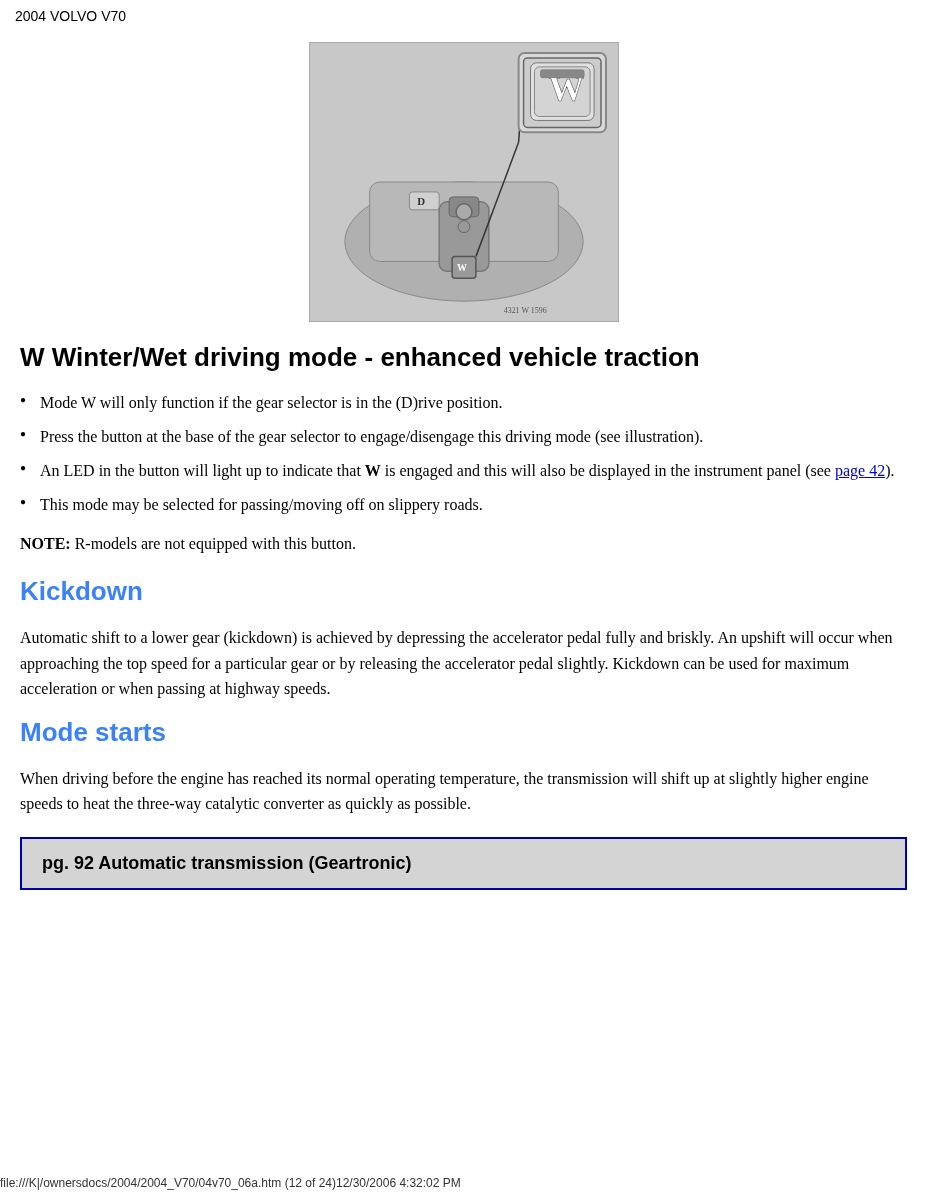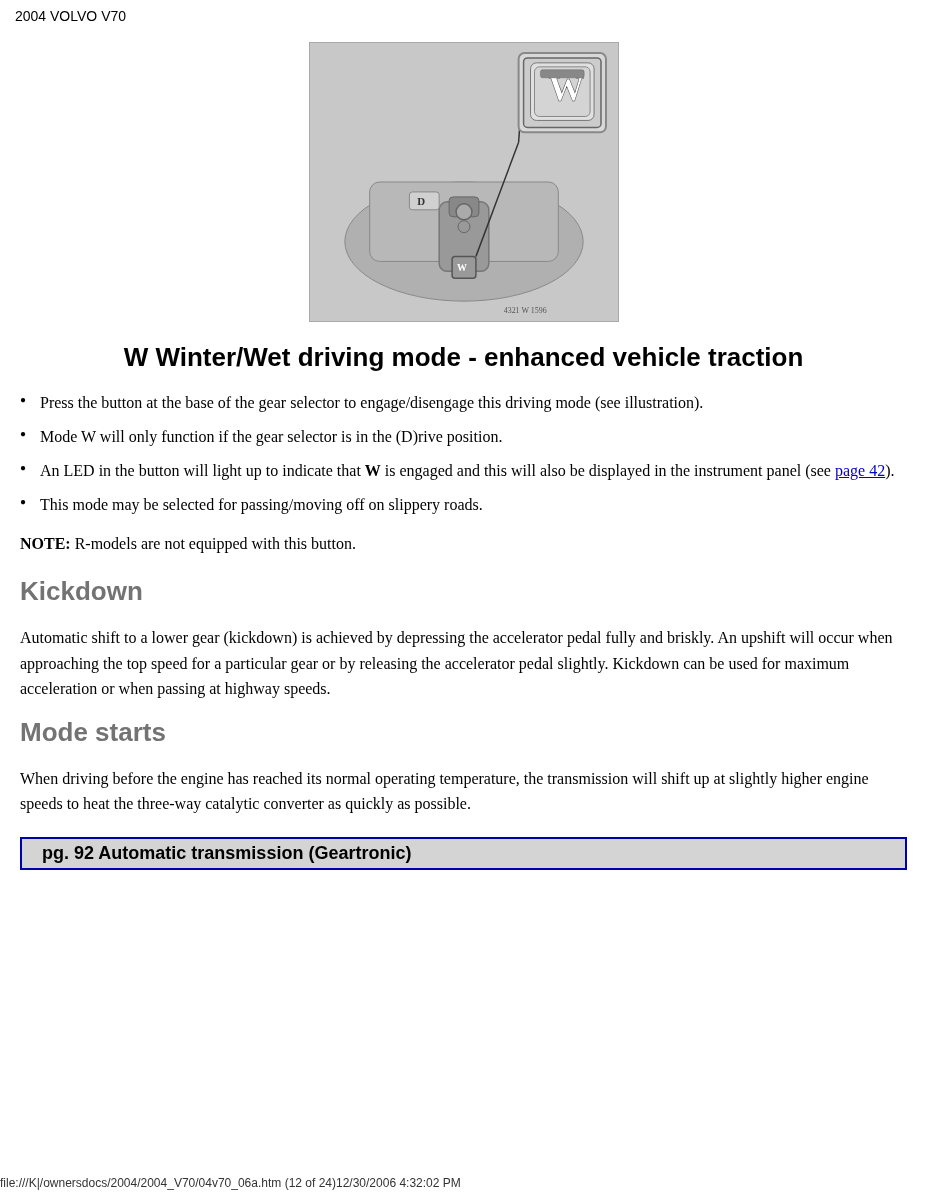--- a/index.html
+++ b/index.html
@@ -47,30 +47,29 @@
       overflow: hidden;
     }
 
     h1.section-title {
       font-family: Arial, sans-serif;
       font-size: 26px;
       font-weight: bold;
       margin-bottom: 18px;
       margin-top: 10px;
       color: #000;
-      text-align: center;
     }
 
     h2.section-title {
       font-family: Arial, sans-serif;
       font-size: 26px;
       font-weight: bold;
       margin-bottom: 18px;
       margin-top: 14px;
-      color: #737373;
+      color: #3b82f6;
     }
 
     .bullet-list {
       list-style: none;
       margin-bottom: 15px;
       padding-left: 0;
     }
 
     .bullet-list li {
       padding-left: 20px;
@@ -103,21 +102,21 @@
     }
 
     .body-text {
       line-height: 1.6;
       margin-bottom: 15px;
     }
 
     .nav-box {
       border: 2px solid #0000aa;
       background: #d4d4d4;
-      padding: 4px 20px;
+      padding: 14px 20px;
       margin-top: 20px;
       font-family: Arial, sans-serif;
       font-size: 18px;
       font-weight: bold;
       color: #000;
     }
 
     .page-footer {
       position: absolute;
       bottom: 10px;
@@ -180,24 +179,24 @@
 
         <text x="195" y="272" font-size="8" fill="#555">4321 W 1596</text>
       </svg>
     </div>
   </div>
 
   <h1 class="section-title">W Winter/Wet driving mode - enhanced vehicle traction</h1>
 
   <ul class="bullet-list">
     <li>
+      <span>Mode W will only function if the gear selector is in the (D)rive position.</span>
+    </li>
+    <li>
       <span>Press the button at the base of the gear selector to engage/disengage this driving mode (see illustration).</span>
-    </li>
-    <li>
-      <span>Mode W will only function if the gear selector is in the (D)rive position.</span>
     </li>
     <li>
       An LED in the button will light up to indicate that <strong>W</strong> is engaged and this will also be displayed in the instrument panel (see <a href="#">page 42</a>).
     </li>
     <li>
       <span>This mode may be selected for passing/moving off on slippery roads.</span>
     </li>
   </ul>
 
   <p class="note-text">

